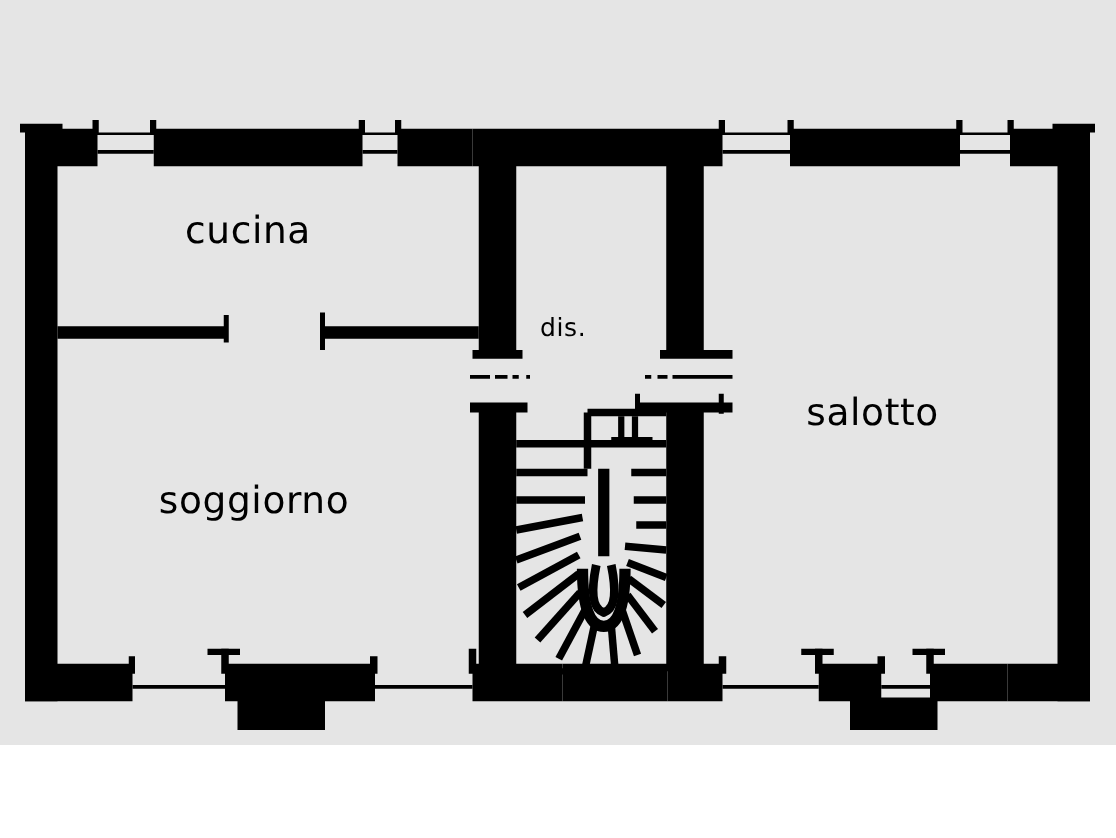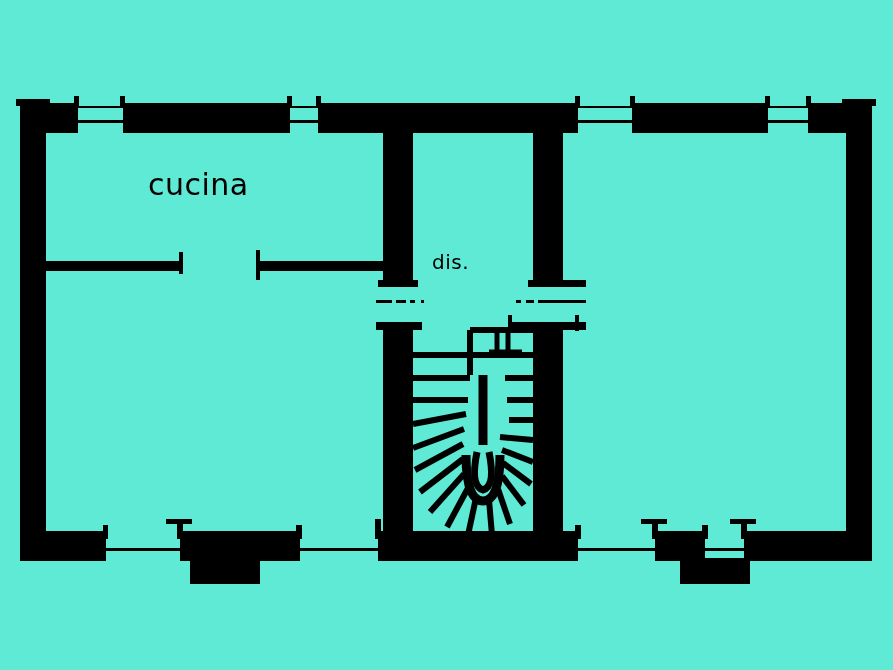--- a/index.html
+++ b/index.html
@@ -3,22 +3,22 @@
 <meta charset="utf-8">
 <style>
   html, body {
     margin: 0;
     padding: 0;
     background: #ffffff;
   }
   #plan-root {
     position: relative;
     width: 893px;
-    height: 670px;
-    background: #5eead4;
+    height: 596px;
+    background: #e5e5e5;
     overflow: hidden;
     font-family: "DejaVu Sans", sans-serif;
     text-decoration: underline;
   }
   #plan-svg {
     position: absolute;
     left: 0;
     top: 0;
     width: 893px;
     height: 670px;
@@ -199,17 +199,19 @@
       <path d="M466 455 q0 46 17 46 q17 0 17 -46" stroke-width="9"></path>
       <path d="M477 452 q-7 34 6 38 q13 -4 6 -38" stroke-width="7"></path>
 
       <path d="M413 537 H533" stroke-width="5"></path>
     </g>
 
   </svg>
 
   <div class="room-label" id="label-cucina">cucina</div>
 
+  <div class="room-label" id="label-soggiorno">soggiorno</div>
 
   <div class="room-label" id="label-dis">dis.</div>
 
+  <div class="room-label" id="label-salotto">salotto</div>
 
 </div>
 
 </body></html>

